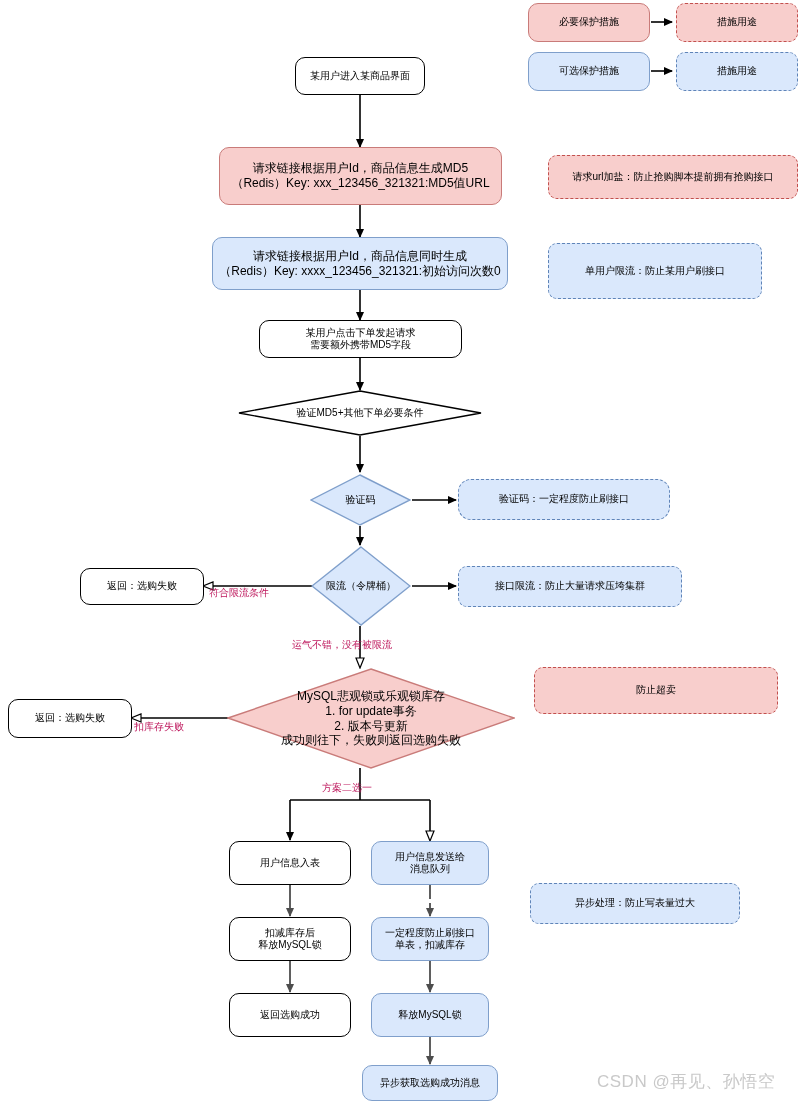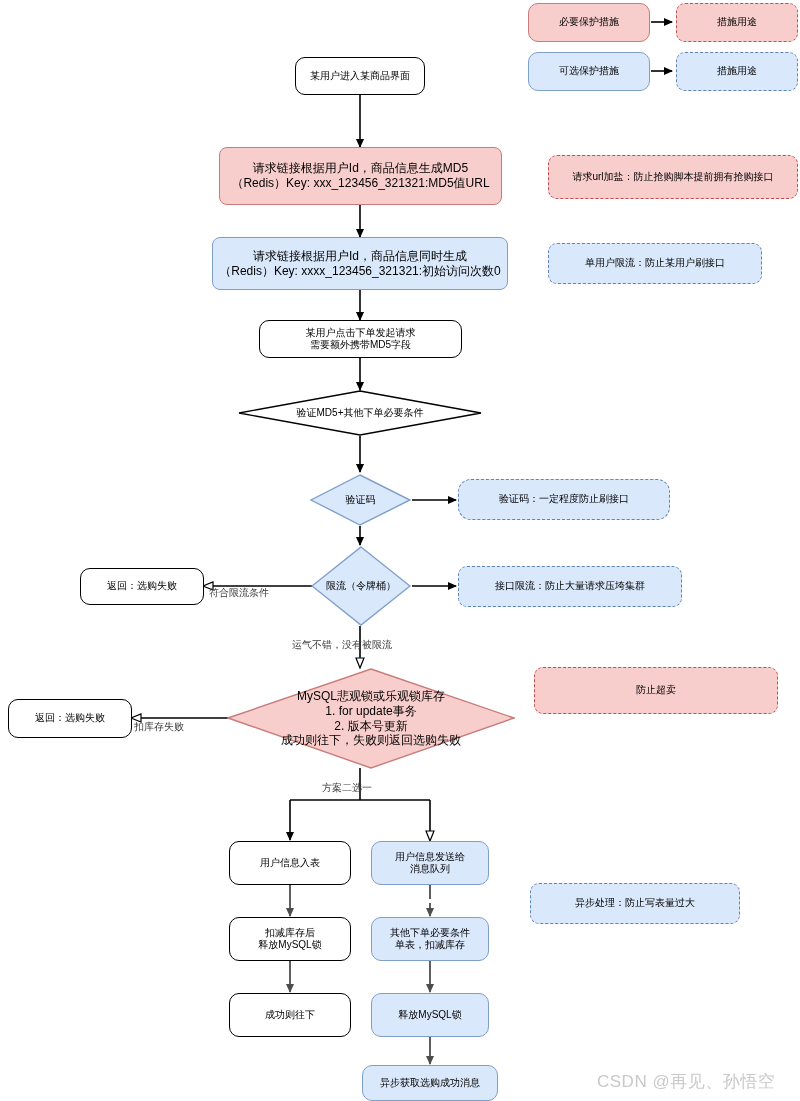--- a/index.html
+++ b/index.html
@@ -71,33 +71,33 @@
   .edges{
     position:absolute;
     left:0;top:0;
     width:800px;height:1101px;
     z-index:1;
   }
   .elabel{
     position:absolute;
     z-index:4;
     white-space:nowrap;
-    color:#404040;
+    color:#be185d;
     background:transparent;
   }
   .watermark{
     position:absolute;
     color:#c9c9c9;
     font-size:17px;
     letter-spacing:0.5px;
     z-index:5;
     white-space:nowrap;
   }
   .fs13{font-size:10px;}
-  .fs12{font-size:12px;border-radius:8px;}
+  .fs12{font-size:12px;}
 </style>
 </head>
 <body>
 
 <div id="canvas">
 
   <svg class="edges" viewBox="0 0 800 1101">
     <defs>
       <marker id="arrowFilled" markerWidth="10" markerHeight="10" refX="8" refY="4" orient="auto" markerUnits="userSpaceOnUse">
         <path d="M0,0 L9,4 L0,8 z" fill="#000"></path>
@@ -203,32 +203,32 @@
   <div class="node rounded n-white fs13" style="left:8px;top:699px;width:124px;height:39px;">返回：选购失败</div>
 
   <div class="node rounded n-white fs13" style="left:229px;top:841px;width:122px;height:44px;">用户信息入表</div>
 
   <div class="node rounded n-blue fs13" style="left:371px;top:841px;width:118px;height:44px;">用户信息发送给
 消息队列</div>
 
   <div class="node rounded n-white fs13" style="left:229px;top:917px;width:122px;height:44px;">扣减库存后
 释放MySQL锁</div>
 
-  <div class="node rounded n-blue fs13" style="left:371px;top:917px;width:118px;height:44px;">其他下单必要条件
+  <div class="node rounded n-blue fs13" style="left:371px;top:917px;width:118px;height:44px;">一定程度防止刷接口
 单表，扣减库存</div>
 
-  <div class="node rounded n-white fs13" style="left:229px;top:993px;width:122px;height:44px;">成功则往下</div>
+  <div class="node rounded n-white fs13" style="left:229px;top:993px;width:122px;height:44px;">返回选购成功</div>
 
   <div class="node rounded n-blue fs13" style="left:371px;top:993px;width:118px;height:44px;">释放MySQL锁</div>
 
   <div class="node n-pink-dash fs13" style="left:548px;top:155px;width:250px;height:44px;padding:0 4px;">请求url加盐：防止抢购脚本提前拥有抢购接口</div>
 
   <div class="node rounded n-blue fs13" style="left:362px;top:1065px;width:136px;height:36px;">异步获取选购成功消息</div>
 
-  <div class="node n-blue-dash fs13" style="left:548px;top:243px;width:214px;height:41px;">单用户限流：防止某用户刷接口</div>
+  <div class="node n-blue-dash fs13" style="left:548px;top:243px;width:214px;height:56px;">单用户限流：防止某用户刷接口</div>
 
   <div class="node n-blue-dash fs13" style="left:458px;top:479px;width:212px;height:41px;border-radius:13px;">验证码：一定程度防止刷接口</div>
 
   <div class="node n-blue-dash fs13" style="left:458px;top:566px;width:224px;height:41px;">接口限流：防止大量请求压垮集群</div>
 
   <div class="node n-pink-dash fs13" style="left:534px;top:667px;width:244px;height:47px;">防止超卖</div>
 
   <div class="node n-blue-dash fs13" style="left:530px;top:883px;width:210px;height:41px;">异步处理：防止写表量过大</div>
 
   <div class="elabel fs13" style="left:209px;top:586px;">符合限流条件</div>

